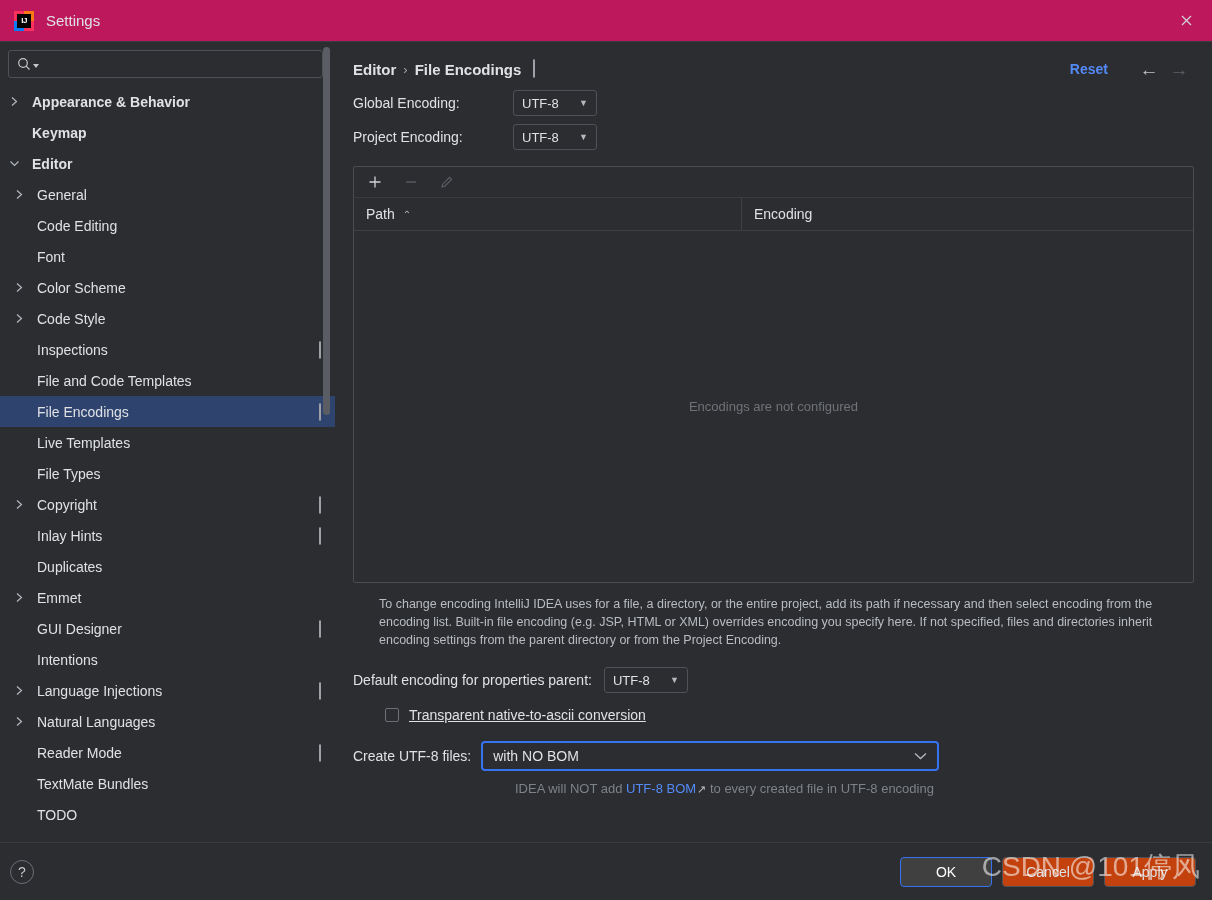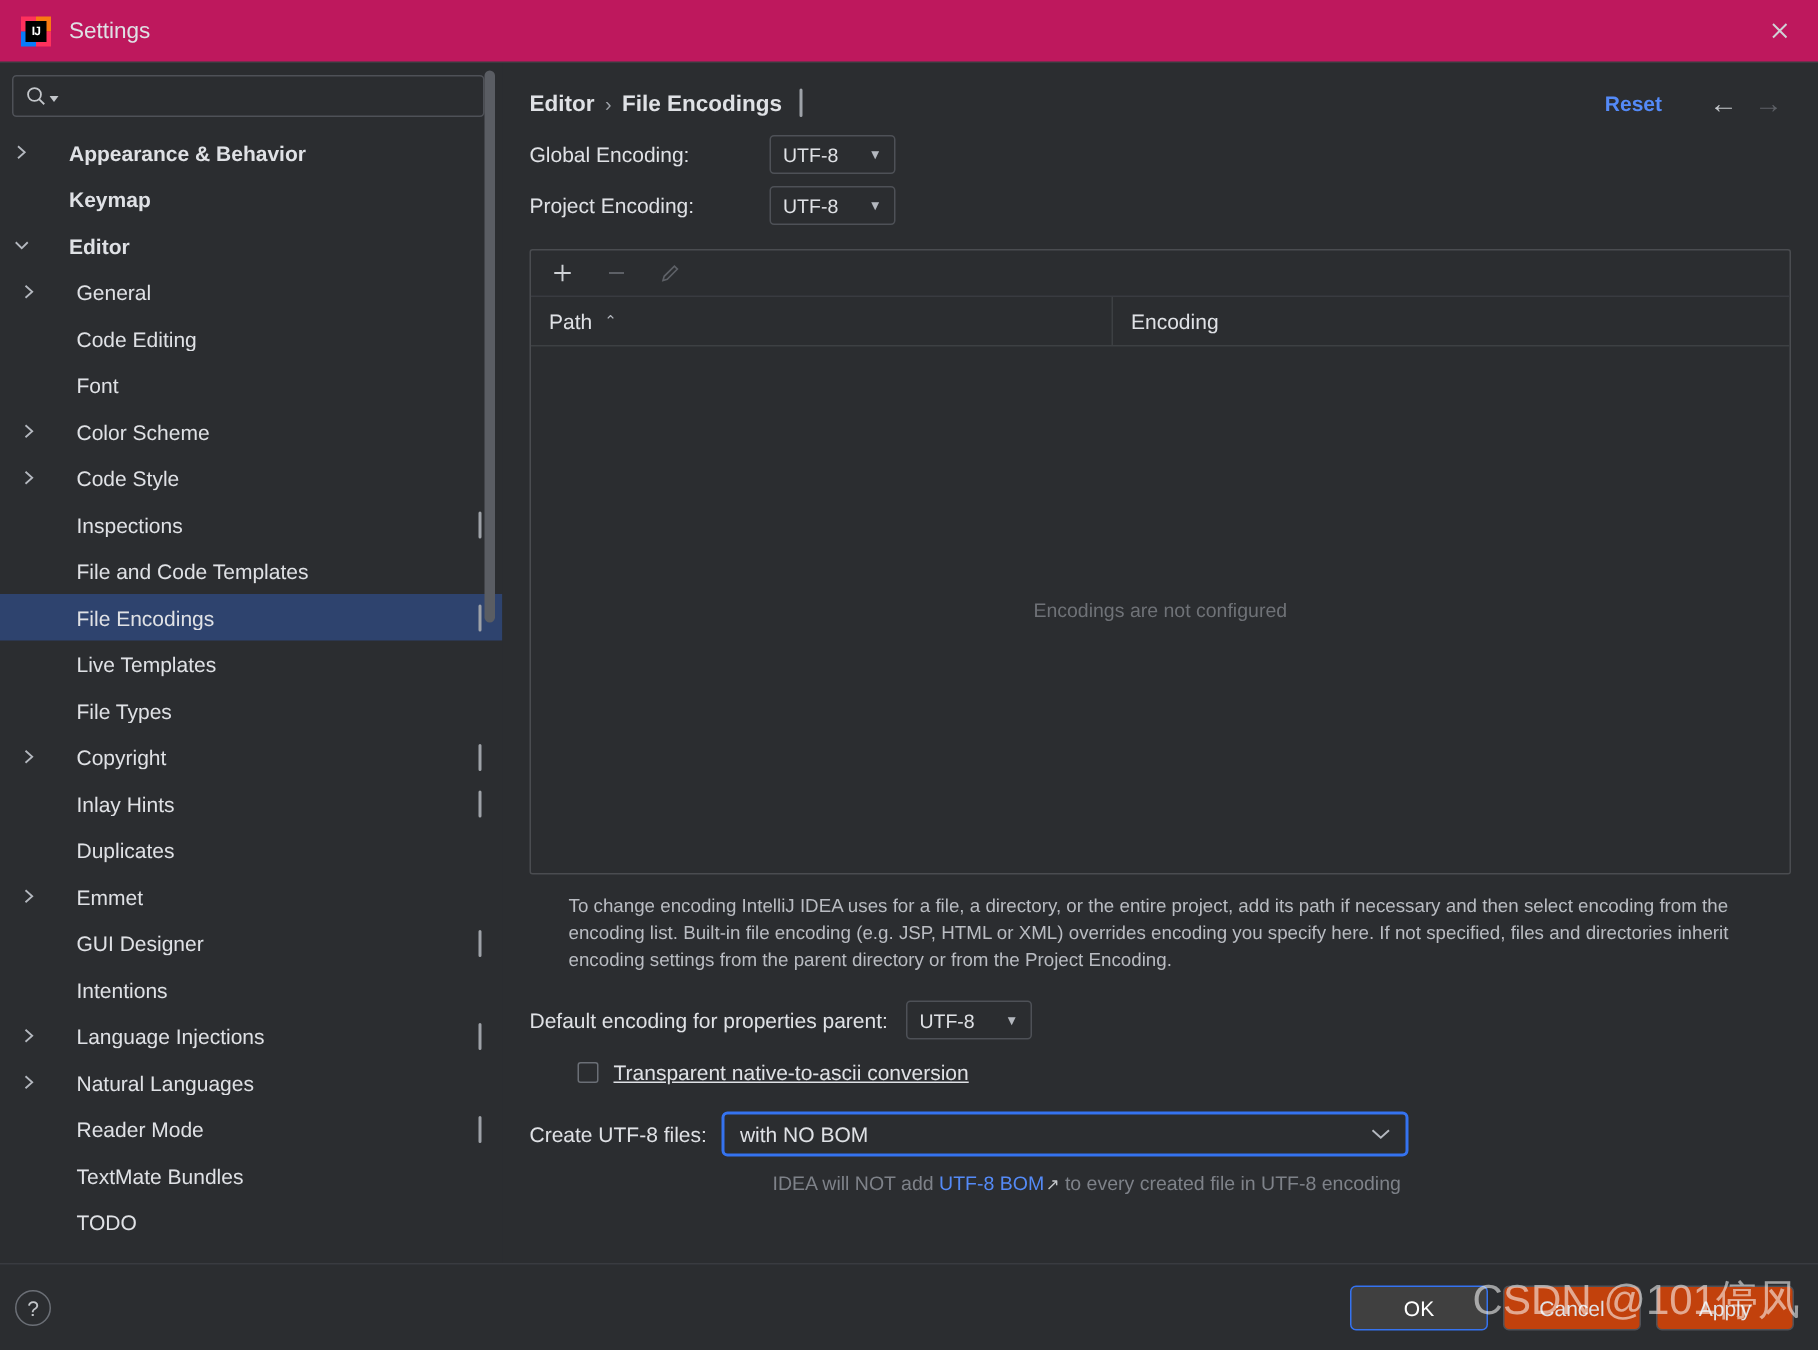--- a/index.html
+++ b/index.html
@@ -69,21 +69,21 @@
   .tree-row .arrow {
     width: 16px; flex: 0 0 16px; display: flex; align-items: center; justify-content: center;
     color: #b4b8bf; font-size: 11px;
   }
   .tree-row .arrow svg { display: block; }
   .tree-row .label { flex: 1; overflow: hidden; text-overflow: ellipsis; }
   .tree-row.bold .label { font-weight: bold; }
   .tree-row .badge { flex: 0 0 auto; margin-left: 8px; }
   .lvl0 { padding-left: 6px; }
   .lvl1 { padding-left: 11px; }
-  .lvl0 > .label, .lvl1 > .label { margin-left: 24px; }
+  .lvl0 > .label, .lvl1 > .label { margin-left: 10px; }
 
   
   .badge-ico { width: 13px; height: 11px; border: 1px solid #9ea2a8; border-radius: 2px; position: relative; }
   .badge-ico::after {
     content: ""; position: absolute; left: 1px; right: 1px; top: 2px;
     height: 1px; background: #9ea2a8;
   }
 
   .sb-track { position: absolute; right: 5px; top: 0; bottom: 0; width: 7px; }
   .sb-thumb { position: absolute; left: 0; width: 7px; background: #5a5d63; border-radius: 4px; }

